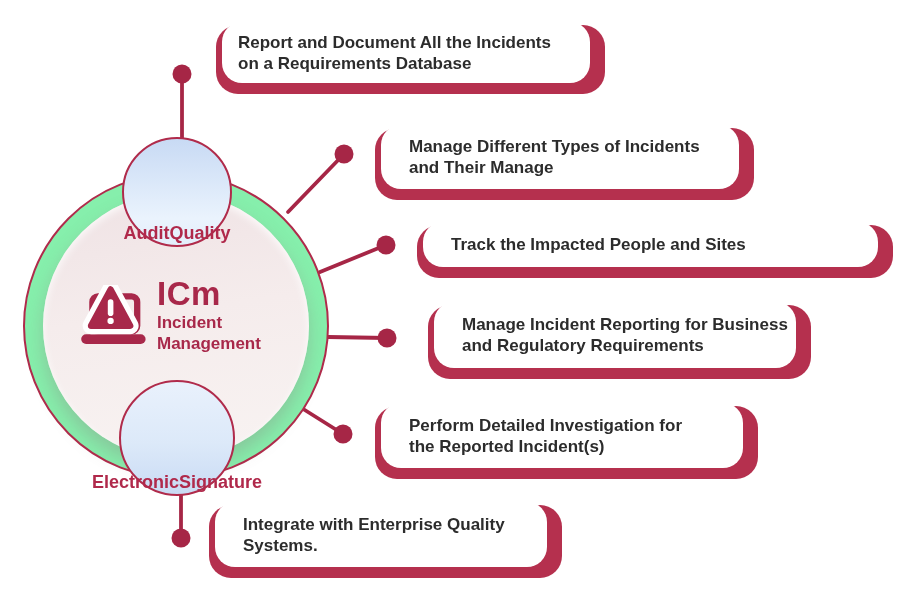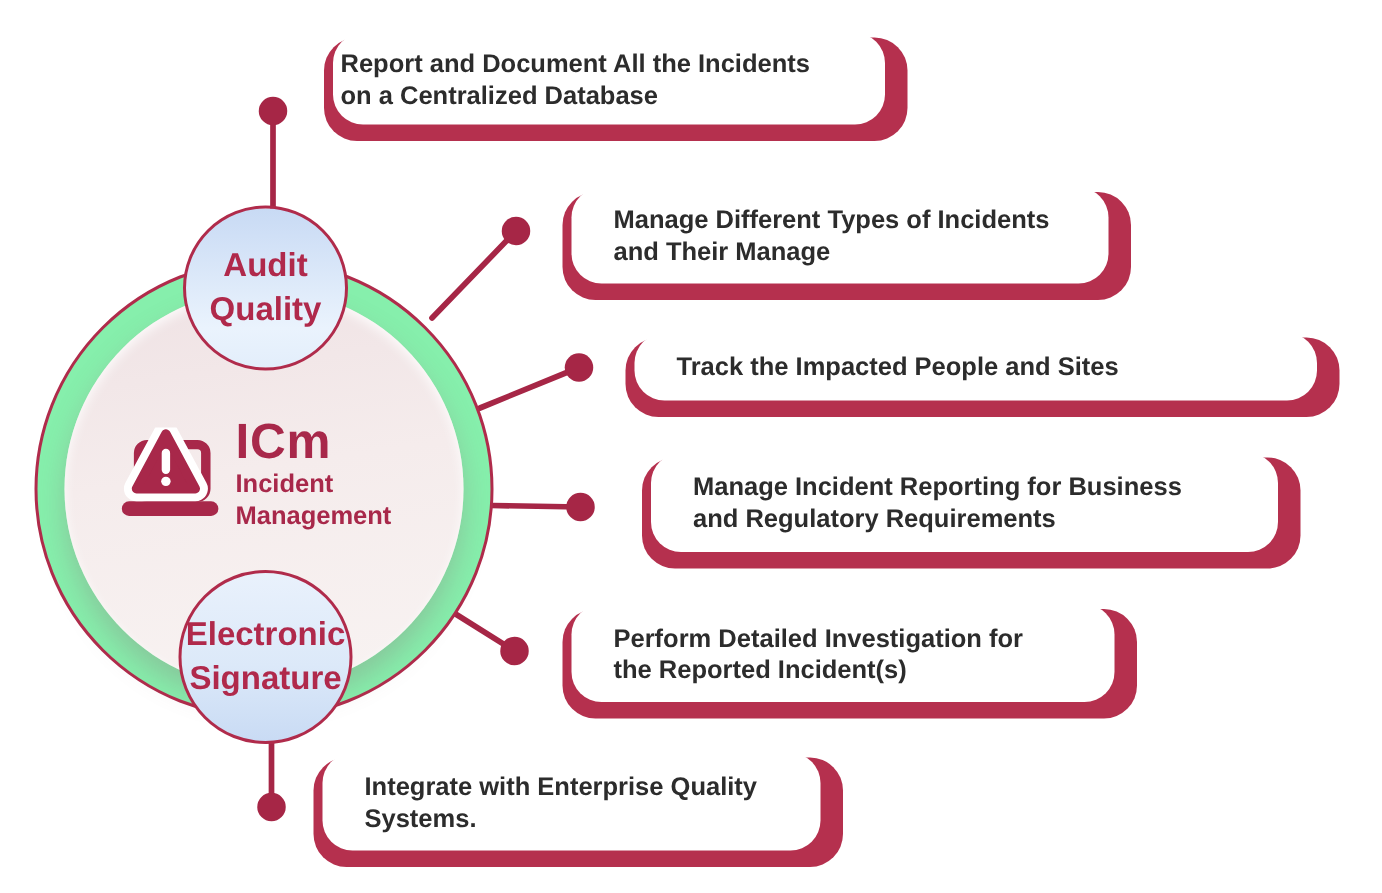--- a/index.html
+++ b/index.html
@@ -24,40 +24,40 @@
     position:absolute;left:52px;top:102px;display:flex;align-items:center;gap:10px;
   }
   .center-icon{flex:0 0 auto;}
   .center-text{color:#a8284a;}
   .acronym{font-size:33px;font-weight:800;letter-spacing:.5px;line-height:1.05;}
   .name-line{font-size:17px;font-weight:700;line-height:1.25;}
 
   
   .satellite{
     position:absolute;z-index:3;border:2px solid #b02b4b;border-radius:50%;box-sizing:border-box;
-    display:flex;flex-direction:column;align-items:center;justify-content:center;
-    color:#b0294b;font-weight:700;font-size:22px;line-height:1.3;text-align:center;
+    display:flex;flex-direction:row;align-items:flex-end;justify-content:center;
+    color:#b0294b;font-weight:700;font-size:18px;line-height:1.3;text-align:center;
   }
   .satellite.audit{left:122px;top:137px;width:110px;height:110px;
     background:linear-gradient(180deg,#c8daf4 0%,#eaf3fd 75%,#e3eefb 100%);}
   .satellite.esig{left:119px;top:380px;width:116px;height:116px;
     background:linear-gradient(180deg,#e9f1fc 0%,#dce9f9 55%,#c9dbf4 100%);}
 
   
   .card{position:absolute;z-index:2;}
   .card-back{
     position:absolute;left:-6px;top:3px;right:-15px;bottom:-11px;
     background:#b5304e;border-radius:22px;
   }
   .card-face{
     position:absolute;inset:0;background:#ffffff;border-radius:20px;
     display:flex;flex-direction:column;justify-content:center;
     padding-left:28px;box-sizing:border-box;
   }
-  .card-face.tight{padding-left:5px;}
+  .card-face.tight{padding-left:16px;}
   .card-line{
     color:#2c2c2c;font-weight:700;font-size:17px;line-height:21px;white-space:nowrap;
   }
 </style>
 </head>
 <body>
 
 <div class="stage">
 
   <svg class="connectors" viewBox="0 0 921 595" xmlns="http://www.w3.org/2000/svg">
@@ -104,41 +104,41 @@
   </div>
   <div class="satellite esig">
     <div>Electronic</div>
     <div>Signature</div>
   </div>
 
   <div class="card" style="left:222px;top:22px;width:368px;height:61px;">
     <div class="card-back"></div>
     <div class="card-face tight">
       <div class="card-line">Report and Document All the Incidents</div>
-      <div class="card-line">on a Centralized Database</div>
+      <div class="card-line">on a Requirements Database</div>
     </div>
   </div>
 
   <div class="card" style="left:381px;top:125px;width:358px;height:64px;">
     <div class="card-back"></div>
     <div class="card-face">
       <div class="card-line">Manage Different Types of Incidents</div>
       <div class="card-line">and Their Manage</div>
     </div>
   </div>
 
   <div class="card" style="left:423px;top:222px;width:455px;height:45px;">
     <div class="card-back"></div>
     <div class="card-face">
       <div class="card-line">Track the Impacted People and Sites</div>
       <div class="card-line"></div>
     </div>
   </div>
 
-  <div class="card" style="left:434px;top:302px;width:418px;height:66px;">
+  <div class="card" style="left:434px;top:302px;width:362px;height:66px;">
     <div class="card-back"></div>
     <div class="card-face">
       <div class="card-line">Manage Incident Reporting for Business</div>
       <div class="card-line">and Regulatory Requirements</div>
     </div>
   </div>
 
   <div class="card" style="left:381px;top:403px;width:362px;height:65px;">
     <div class="card-back"></div>
     <div class="card-face">

